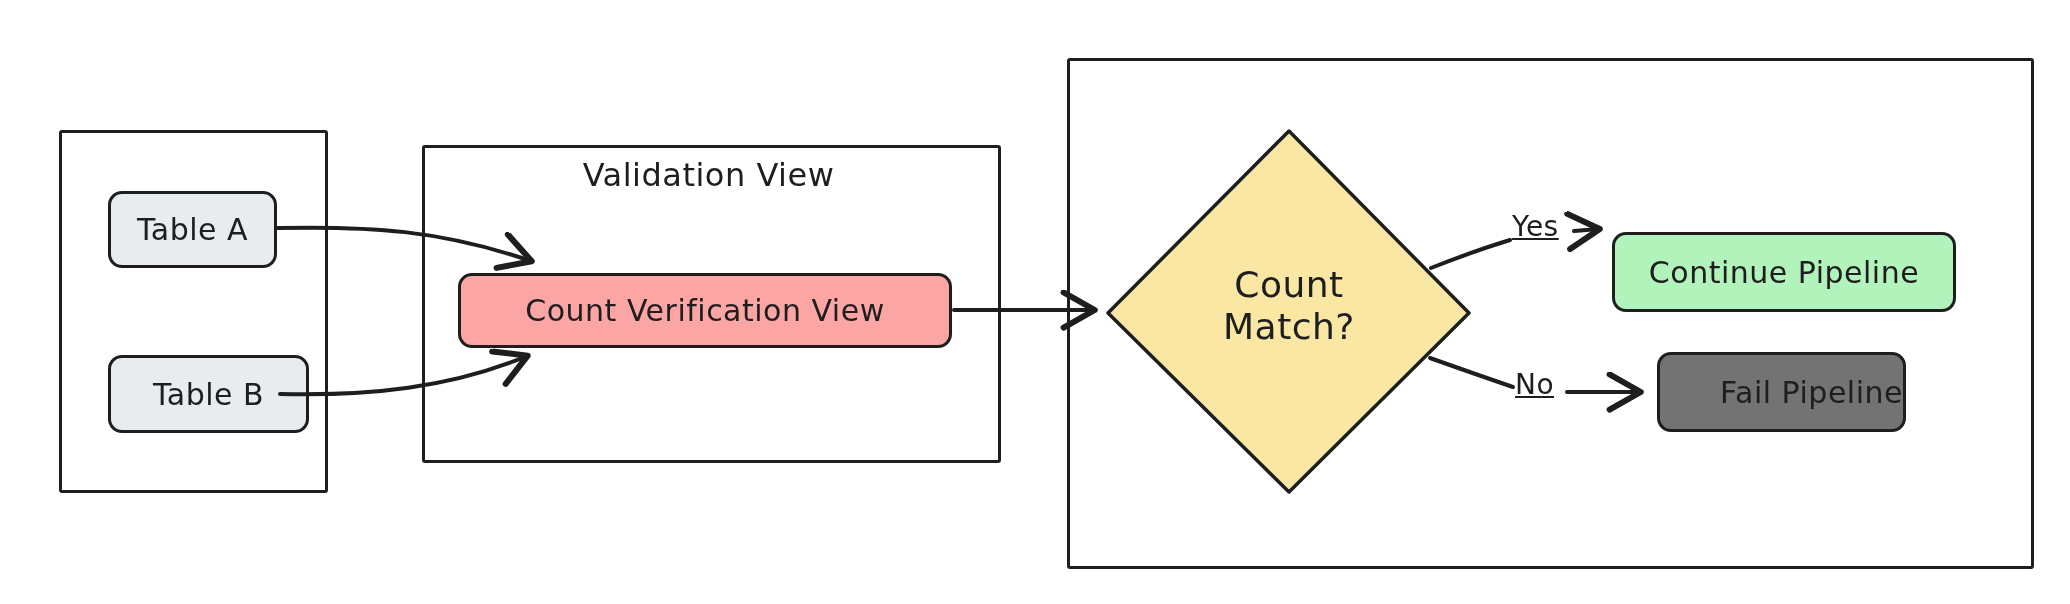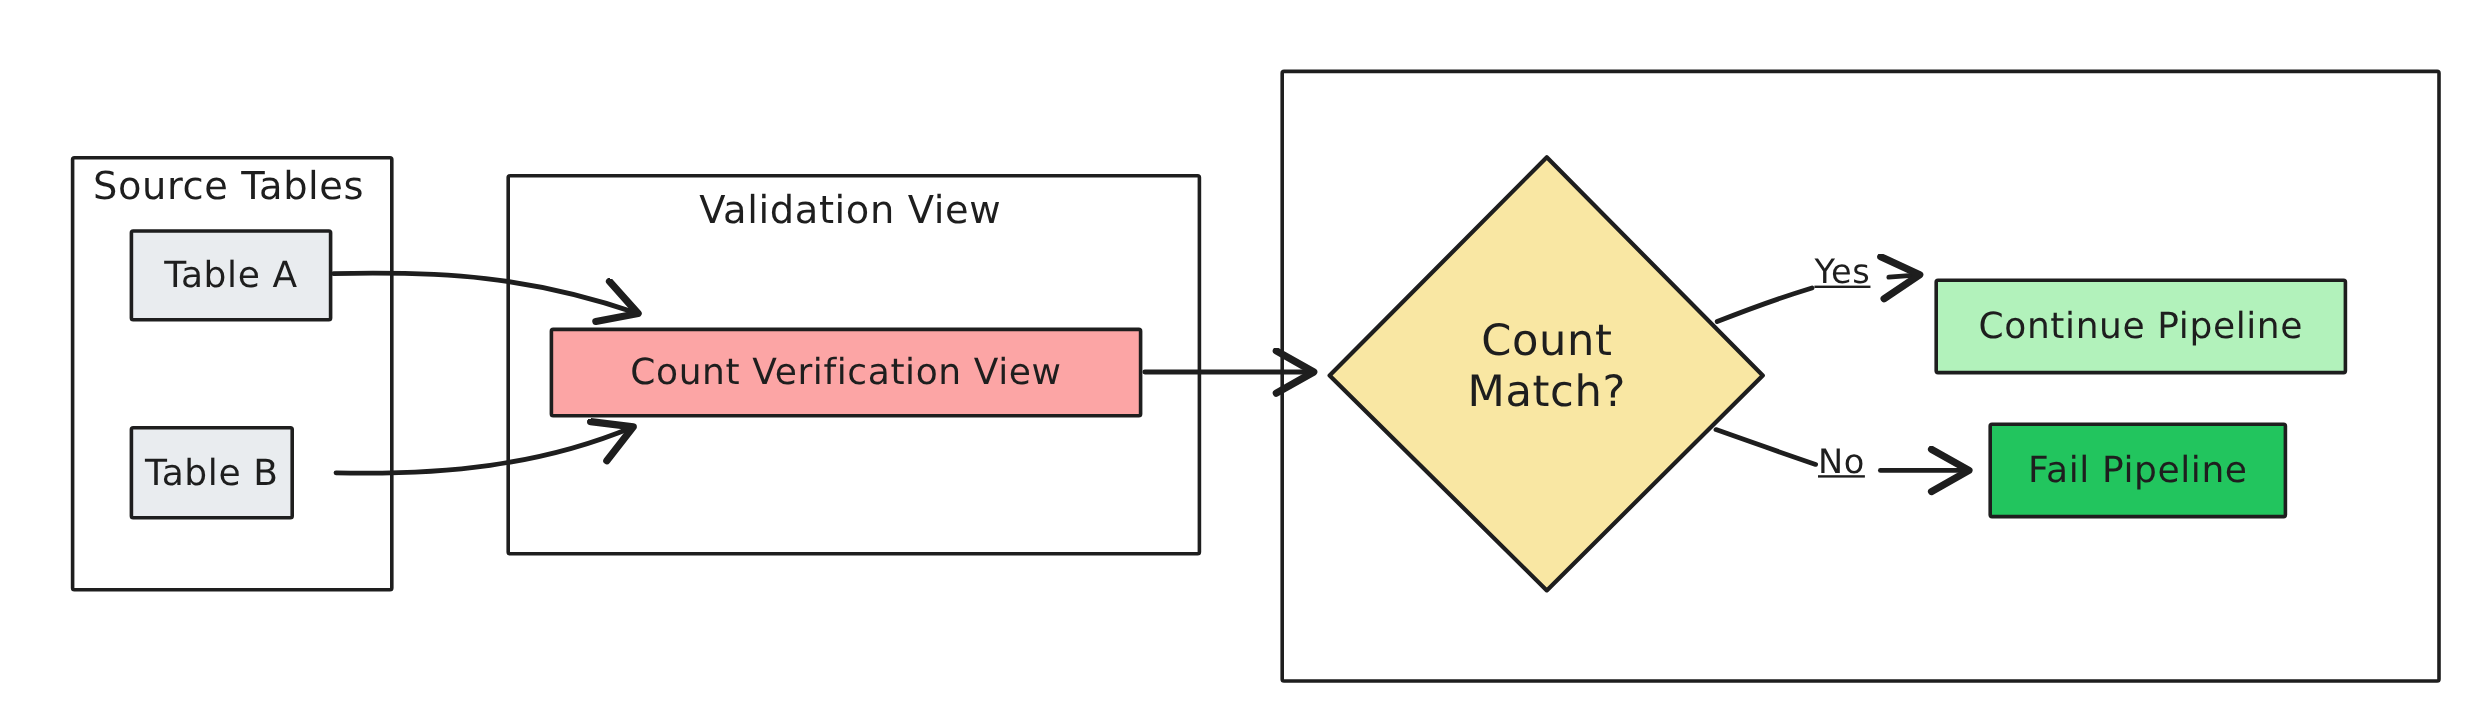--- a/index.html
+++ b/index.html
@@ -20,34 +20,34 @@
     border:3.5px solid #1e1e1e;border-radius:3px;
     background:transparent;
   }
   .frame-label{
     position:absolute;z-index:2;
     text-align:center;
     font-size:32px;letter-spacing:.5px;white-space:nowrap;
   }
   .node{
     position:absolute;z-index:2;
-    border:3.5px solid #1e1e1e;border-radius:3px;
+    border:3.5px solid #1e1e1e;border-radius:14px;
     display:flex;align-items:center;justify-content:center;
     font-size:30px;letter-spacing:.5px;white-space:nowrap;
     box-sizing:border-box;
   }
   .node-table{background:#e9ecef;}
   .node-view{background:#fca5a5;}
   .node-success{background:#b2f2bb;}
-  .node-fail{background:#22c55e;}
+  .node-fail{background:#737373;justify-content:flex-end;}
 
   #frame-source{left:59px;top:130px;width:263px;height:357px;}
   #label-source{left:59px;top:136px;width:263px;}
   #node-table-a{left:108px;top:191px;width:169px;height:77px;}
-  #node-table-b{left:108px;top:355px;width:137px;height:78px;}
+  #node-table-b{left:108px;top:355px;width:201px;height:78px;}
 
   #frame-validation{left:422px;top:145px;width:573px;height:312px;}
   #label-validation{left:422px;top:156px;width:573px;}
   #node-cvv{left:458px;top:273px;width:494px;height:75px;}
 
   #frame-results{left:1067px;top:58px;width:961px;height:505px;}
   #label-results{left:1067px;top:64px;width:961px;}
 
   #label-decision{
     position:absolute;z-index:2;
@@ -70,21 +70,20 @@
 <div class="canvas">
 
   <svg class="layer layer-under">
     <polygon points="1289,131 1469,313 1289,492 1108,313" stroke="#1e1e1e" stroke-width="3.5" stroke-linejoin="round" fill="#f9e7a3"></polygon>
   </svg>
 
   <div class="frame" id="frame-source"></div>
   <div class="frame" id="frame-validation"></div>
   <div class="frame" id="frame-results"></div>
 
-  <div class="frame-label" id="label-source">Source Tables</div>
   <div class="frame-label" id="label-validation">Validation View</div>
 
   <div class="node node-table" id="node-table-a">
     <span>Table A</span>
   </div>
   <div class="node node-table" id="node-table-b">
     <span>Table B</span>
   </div>
   <div class="node node-view" id="node-cvv">
     <span>Count Verification View</span>

